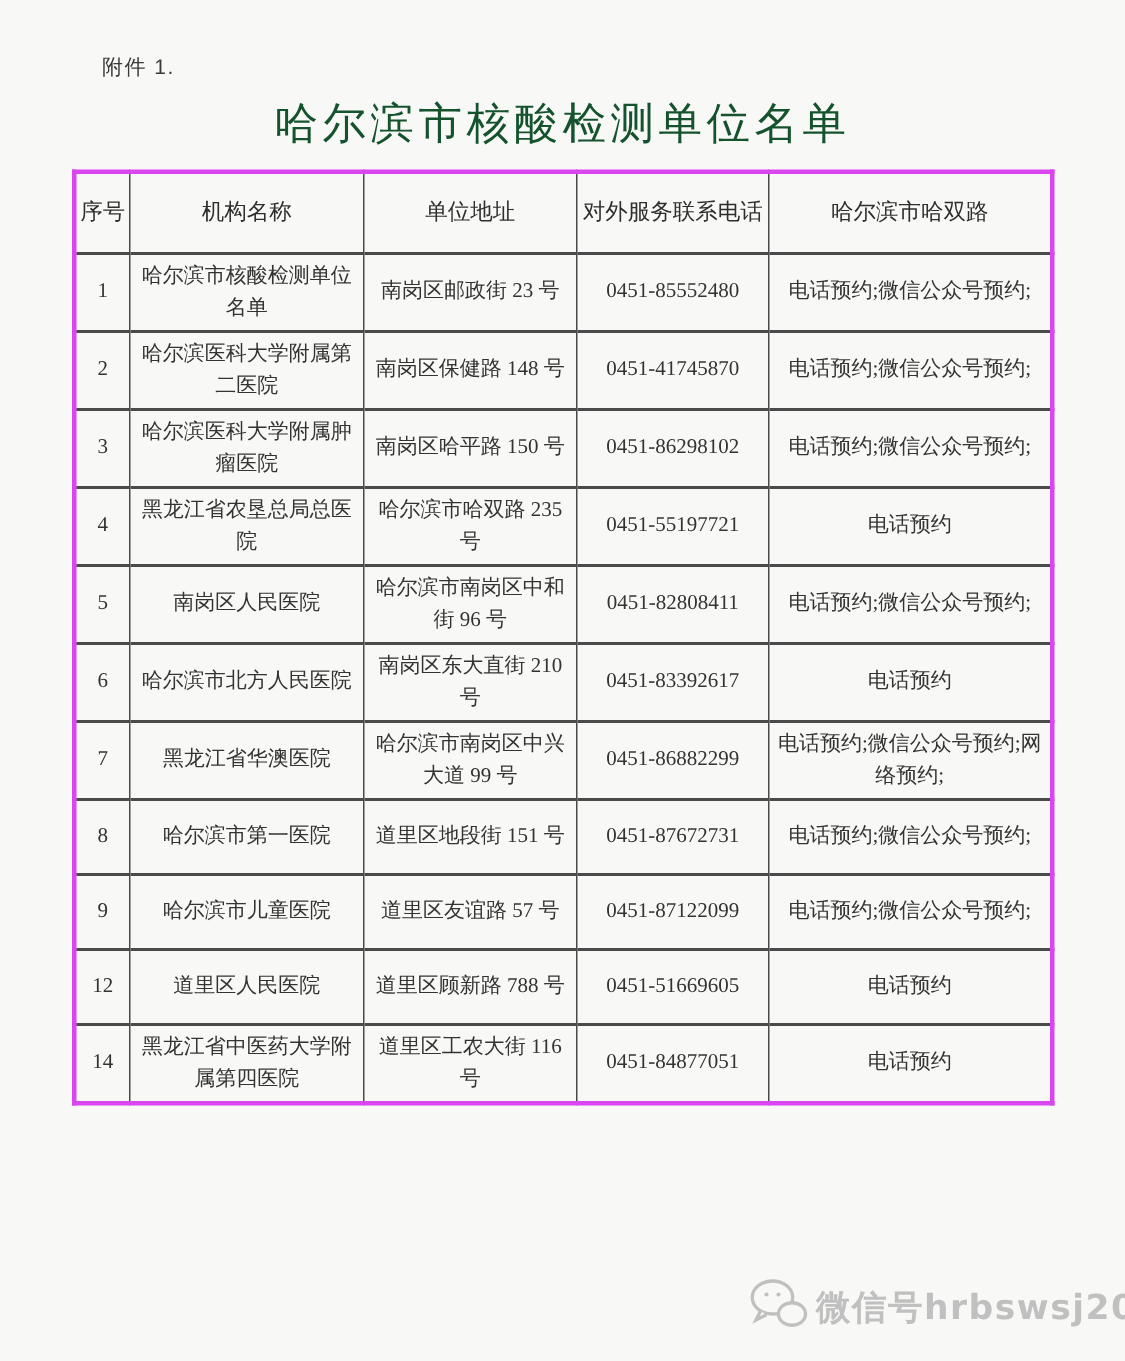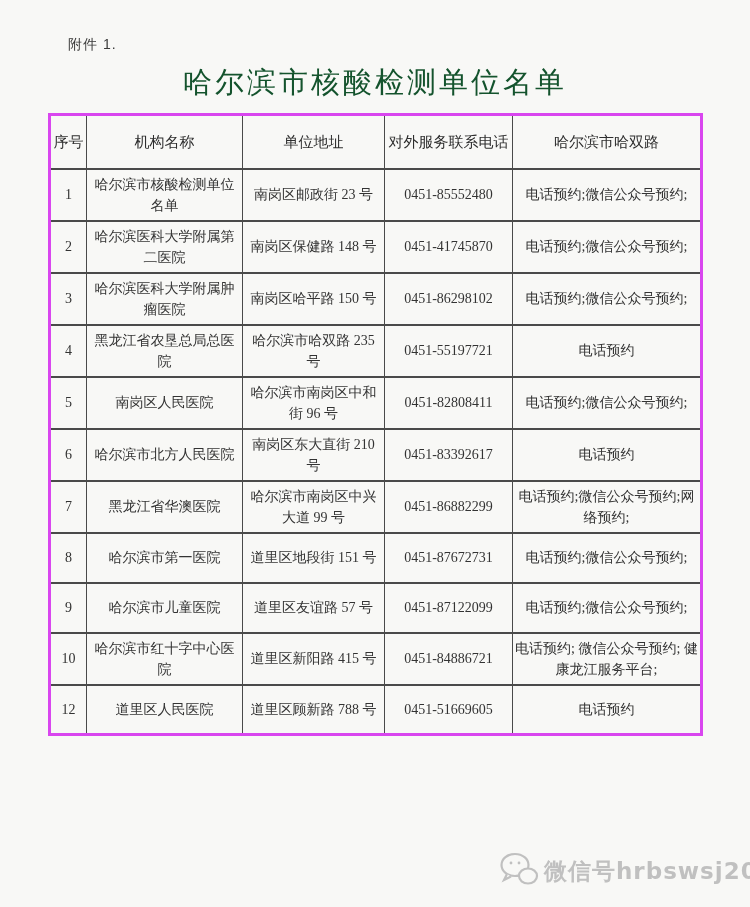--- a/index.html
+++ b/index.html
@@ -160,31 +160,31 @@
     <td class="booking">电话预约;微信公众号预约;</td>
   </tr>
         <tr>
     <td class="no">9</td>
     <td class="name">哈尔滨市儿童医院</td>
     <td class="addr">道里区友谊路 57 号</td>
     <td class="phone">0451-87122099</td>
     <td class="booking">电话预约;微信公众号预约;</td>
   </tr>
         <tr>
-    <td class="no">10</td>
-    <td class="name">哈尔滨市红十字中心医院</td>
-    <td class="addr">道里区新阳路 415 号</td>
-    <td class="phone">0451-84886721</td>
-    <td class="booking">电话预约; 微信公众号预约; 健康龙江服务平台;</td>
-  </tr>
-        <tr>
     <td class="no">12</td>
     <td class="name">道里区人民医院</td>
     <td class="addr">道里区顾新路 788 号</td>
     <td class="phone">0451-51669605</td>
+    <td class="booking">电话预约</td>
+  </tr>
+        <tr>
+    <td class="no">14</td>
+    <td class="name">黑龙江省中医药大学附属第四医院</td>
+    <td class="addr">道里区工农大街 116 号</td>
+    <td class="phone">0451-84877051</td>
     <td class="booking">电话预约</td>
   </tr>
       </tbody>
   </table>
 </div>
 
 <div class="watermark">
   <span class="wm-icon">
     <svg width="42" height="36" viewBox="0 0 42 36" fill="none" xmlns="http://www.w3.org/2000/svg">
       <ellipse cx="17" cy="14" rx="13.5" ry="11" stroke="#b3b3b3" stroke-width="2.2"></ellipse>

